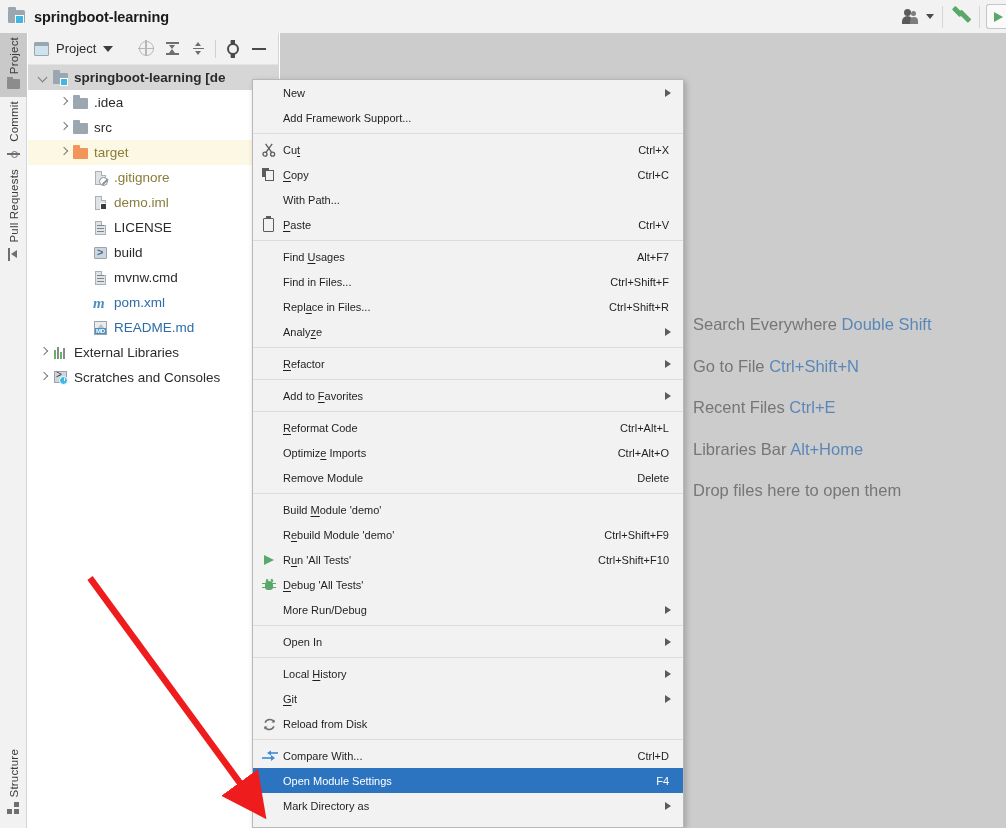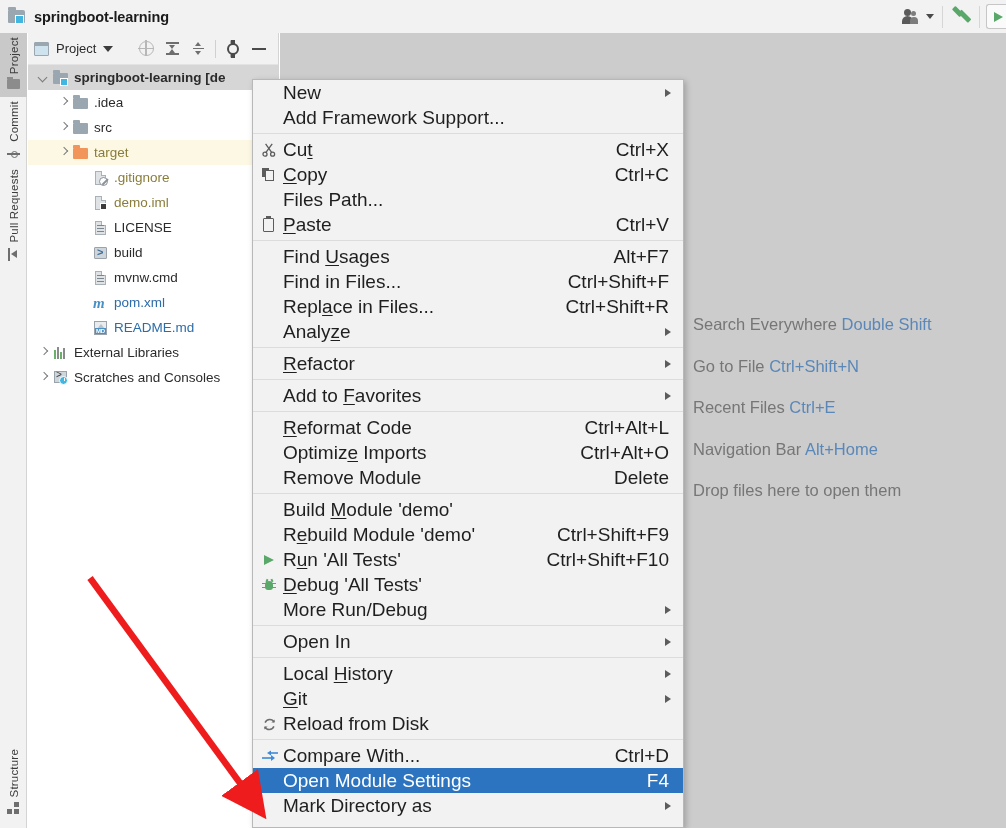--- a/index.html
+++ b/index.html
@@ -165,21 +165,21 @@
   .hint .key { color:#5a87b8; }
 
   
   #dvc { position:absolute; left:330px; top:62px; font-size:13px; color:#2b2b2b; }
 
   
   #ctxmenu {
     position:absolute; left:252px; top:79px; width:432px; height:749px;
     background:#f2f2f2; border:1px solid #b8b8b8;
     box-shadow: 2px 2px 6px rgba(0,0,0,0.22);
-    font-size:19px; color:#1f1f1f;
+    font-size:11px; color:#1f1f1f;
   }
   .mi { height:25px; display:flex; align-items:center; position:relative; padding-left:6px; }
   .mi .micon { width:24px; flex:0 0 24px; height:16px; position:relative; }
   .mi .mlabel { white-space:nowrap; }
   .mi .mkey { margin-left:auto; padding-right:14px; color:#1f1f1f; }
   .mi .marrow {
     margin-left:auto; margin-right:12px;
     width:0;height:0;border-top:4.5px solid transparent;border-bottom:4.5px solid transparent;border-left:6px solid #5c5c5c;
   }
   .mi.selected { background:#2c74c0; color:#ffffff;justify-content:center; }
@@ -433,21 +433,21 @@
         </div>
       </div>
   </div>
 
   <div id="editor">
     <div id="dvc">DVC</div>
     <div id="hints">
         <div class="hint"><span>Search Everywhere </span><span class="key">Double Shift</span></div>
         <div class="hint"><span>Go to File </span><span class="key">Ctrl+Shift+N</span></div>
         <div class="hint"><span>Recent Files </span><span class="key">Ctrl+E</span></div>
-        <div class="hint"><span>Navigation Bar </span><span class="key">Alt+Home</span></div>
+        <div class="hint"><span>Libraries Bar </span><span class="key">Alt+Home</span></div>
         <div class="hint"><span>Drop files here to open them</span></div>
       </div>
 
   </div>
 
   <div id="ctxmenu">
       <div class="mi">
         <span class="micon"></span>
         <span class="mlabel">New</span>
         <span class="marrow"></span>
@@ -474,21 +474,21 @@
           <span class="ic-copy">
             <span class="a"></span>
             <span class="b"></span>
           </span>
         </span>
         <span class="mlabel"><span class="ul">C</span>opy</span>
         <span class="mkey">Ctrl+C</span>
       </div>
       <div class="mi">
         <span class="micon"></span>
-        <span class="mlabel">Files Path...</span>
+        <span class="mlabel">With Path...</span>
       </div>
       <div class="mi">
         <span class="micon">
           <span class="ic-paste"></span>
         </span>
         <span class="mlabel"><span class="ul">P</span>aste</span>
         <span class="mkey">Ctrl+V</span>
       </div>
       <div class="msep"></div>
       <div class="mi">

